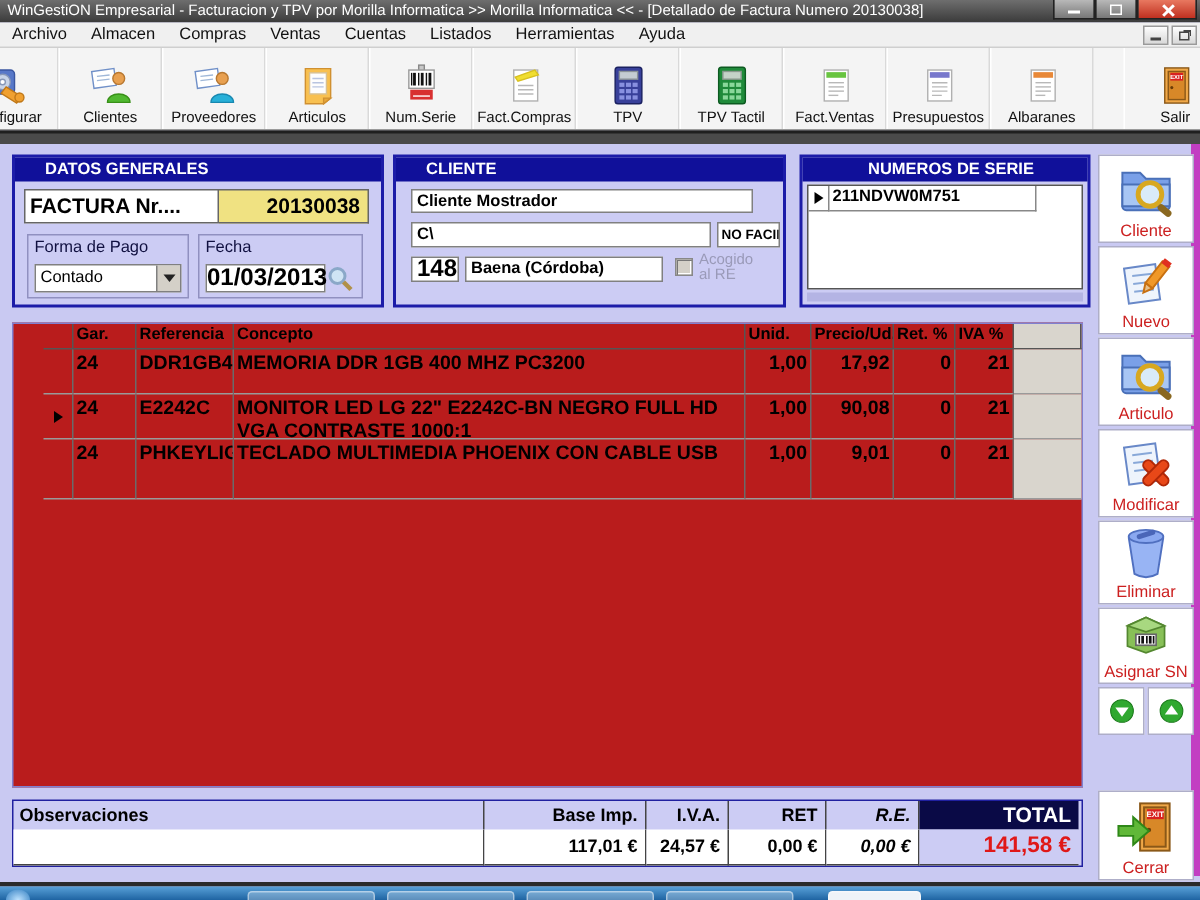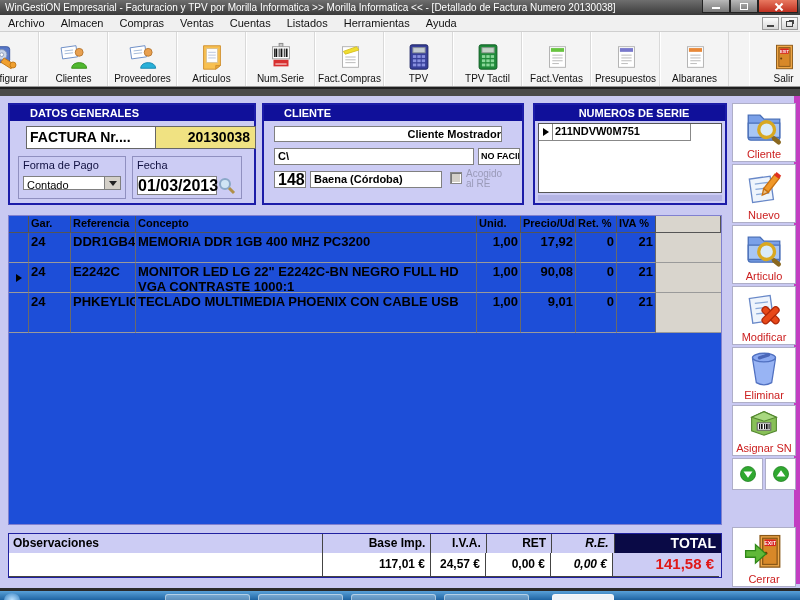--- a/index.html
+++ b/index.html
@@ -40,39 +40,39 @@
   
   .content { position:relative; height:492px; background:#c9c9f2; }
   .magenta-strip { position:absolute; left:794px; top:0; width:6px; height:488px; background:#c23ec2; }
 
   .panel { position:absolute; top:7px; border:2px solid #1c1ca8; background:#ccccf4; }
   .panel-h { height:16px; background:#10109a; color:#fff; font-weight:bold; font-size:11px; line-height:16px; padding-left:20px; }
   .panel-h.center { text-align:center; padding-left:8px; }
 
   
   #p-datos { left:8px; width:248px; height:102px; }
-  .fact-row { position:absolute; top:21px; left:16px; display:flex; }
+  .fact-row { position:absolute; top:21px; left:6px; display:flex; }
   .fact-label { width:130px; height:23px; background:#fff; border:1px solid #666; font-weight:bold; font-size:14px; line-height:21px; padding-left:3px; color:#000; }
   .fact-num { width:100px; height:23px; background:#f0e282; border:1px solid #666; border-left:none; font-weight:bold; font-size:14px; line-height:21px; text-align:right; padding-right:5px; color:#000; }
   .fieldbox { position:absolute; border:1px solid #9090c0; font-size:11px; color:#101040; }
   .fieldbox .fb-label { position:absolute; top:2px; left:4px; }
   #fb-forma { top:51px; left:8px; width:108px; height:43px; }
-  .combo { position:absolute; top:19px; left:4px; width:98px; height:14px; background:#fff; border:1px solid #808080; display:flex; }
+  .combo { position:absolute; top:19px; left:4px; width:98px; height:19px; background:#fff; border:1px solid #808080; display:flex; }
   .combo-text { flex:1; font-size:11px; line-height:17px; padding-left:3px; color:#000; }
   .combo-btn { width:16px; background:#d4d0c8; border-left:1px solid #808080; display:flex; align-items:center; justify-content:center; }
   .tri-down { width:0; height:0; border-left:4px solid transparent; border-right:4px solid transparent; border-top:5px solid #222; }
   #fb-fecha { top:51px; left:122px; width:110px; height:43px; }
   .fecha-input { position:absolute; top:19px; left:4px; width:80px; height:19px; background:#fff; border:1px solid #808080;
     font-size:16px; font-weight:bold; line-height:17px; text-align:right; padding-right:3px; color:#000; }
   .fecha-mag { position:absolute; top:19px; left:84px; width:20px; height:20px; }
 
   
   #p-cliente { left:262px; width:262px; height:102px; }
   .cfield { position:absolute; background:#fff; border:1px solid #808080; font-size:11px; font-weight:bold; line-height:15px; padding-left:3px; color:#000; overflow:hidden; white-space:nowrap; }
-  #c-nombre { top:21px; left:10px; width:228px; height:16px;text-align:right; }
+  #c-nombre { top:21px; left:10px; width:228px; height:16px; }
   #c-dir    { top:43px; left:10px; width:200px; height:17px; }
   #c-nif    { top:43px; left:214px; width:42px; height:17px; font-size:9px; padding-left:2px; }
   #c-cp     { top:66px; left:10px; width:32px; height:17px; font-size:16px; }
   #c-ciudad { top:66px; left:46px; width:132px; height:17px; }
   .chk-wrap { position:absolute; top:64px; left:186px; display:flex; gap:4px; }
   .chk-box { width:12px; height:12px; margin-top:3px; background:#d4d0c8; border:1px solid #888; box-shadow:inset 1px 1px 0 #777, inset -1px -1px 0 #fff; }
   .chk-label { font-size:10px; color:#9a9ab8; width:46px; line-height:10px; }
 
   
   #p-series { left:533px; width:194px; height:102px; }
@@ -85,41 +85,41 @@
 
   
   .sb-btn { position:absolute; left:732px; width:64px; background:#fff; border:1px solid #aeaec8;
     display:flex; flex-direction:column; align-items:center; justify-content:flex-end; padding-bottom:1px;
     font-size:11px; color:#cc2020; }
   .sb-btn svg { width:44px; height:42px; }
   .sb-small { position:absolute; width:31px; height:32px; background:#fff; border:1px solid #aeaec8; display:flex; align-items:center; justify-content:center; }
   .sb-small svg { width:22px; height:22px; }
 
   
-  .grid { position:absolute; left:8px; top:119px; width:714px; height:310px; background:#1d4ed8; border:1px solid #8080d0; }
+  .grid { position:absolute; left:8px; top:119px; width:714px; height:310px; background:#b91c1c; border:1px solid #8080d0;padding-left:20px; }
   .g-row { display:flex; }
   .gc { border-right:1px solid #6a6a6a; border-bottom:1px solid #9a9a9a; overflow:hidden; padding:1px 2px; font-size:13px; font-weight:bold; color:#000; }
   .g-head .gc { border-bottom:1px solid #555; border-right:1px solid #555; font-size:11px; white-space:nowrap; }
   .g-head { height:17px; }
   .c-gut { width:20px; padding:0; display:flex; align-items:center; justify-content:center; }
   .c-gar { width:42px; }
   .c-ref { width:65px; }
   .c-con { width:341px; }
   .c-uni { width:44px; text-align:right; }
   .c-pre { width:55px; text-align:right; }
   .c-ret { width:41px; text-align:right; }
   .c-iva { width:39px; text-align:right; }
   .c-fill { flex:1; background:#d9d5cd; border-right:none; }
   .g-head .c-uni,.g-head .c-pre,.g-head .c-ret,.g-head .c-iva { text-align:left; }
   .r1 { height:30px; } .r2 { height:30px; } .r3 { height:40px; }
 
   
   .totals { position:absolute; left:8px; top:437px; width:714px; height:45px; border:1px solid #2020a0; background:#ccccf4; font-weight:bold; }
   .t-row { display:flex; }
-  .t-lab { height:19px; font-size:12px; line-height:18px;justify-content:space-between; }
+  .t-lab { height:19px; font-size:12px; line-height:18px; }
   .t-val { height:24px; font-size:12px; line-height:22px; }
   .tc { border-right:1px solid #444; text-align:right; padding-right:5px; overflow:hidden; white-space:nowrap; }
   .t-obs { width:314px; text-align:left; padding-left:4px; }
   .t-base { width:108px; } .t-iva { width:55px; } .t-ret { width:65px; } .t-re { width:62px;font-style:italic; }
   .t-total { width:106px; border-right:none; }
   .t-lab .t-total { background:#0a0a46; color:#fff; font-size:14px; }
   .t-val .tc { background:#fff; color:#000; border-bottom:1px solid #444; }
   .t-val .t-total { background:#ccccf4; color:#e01818; font-size:15px; }
 
   

